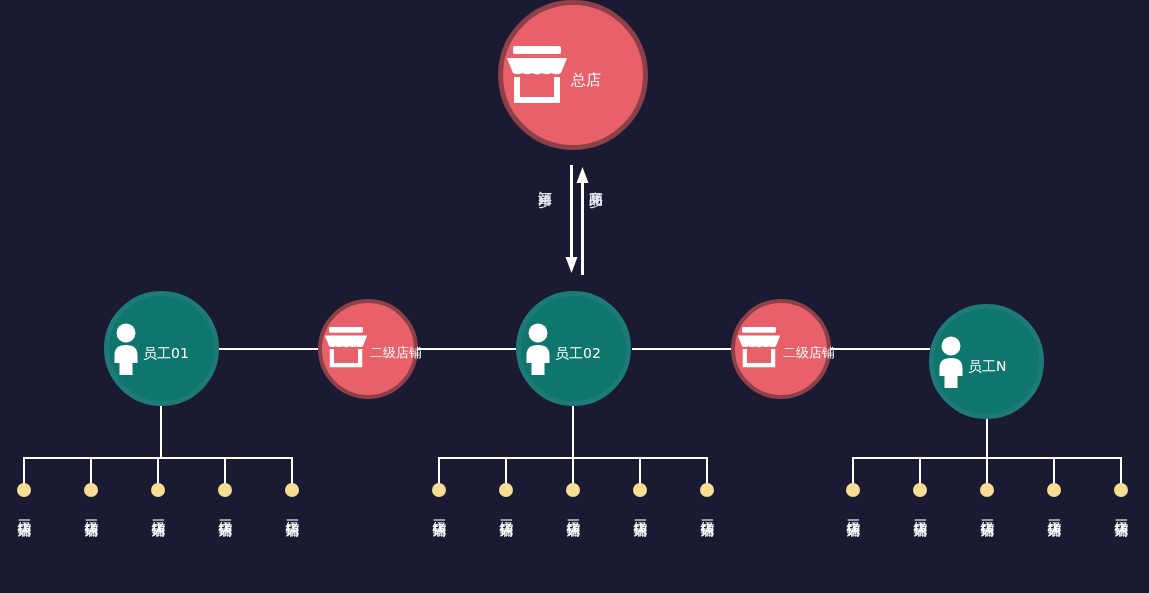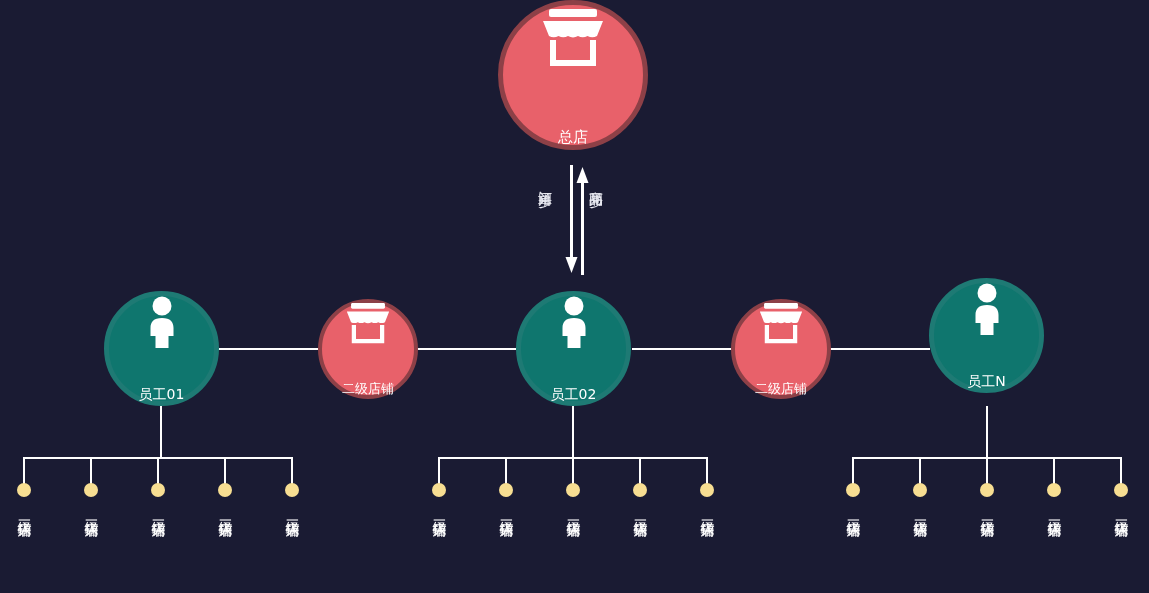--- a/index.html
+++ b/index.html
@@ -13,23 +13,22 @@
     position: relative;
     width: 1149px; height: 593px;
     background: #1a1b33;
   }
 
   
   .node {
     position: absolute;
     border-radius: 50%;
     display: flex;
-    flex-direction: column;
     align-items: center;
-    justify-content: space-between;
+    justify-content: flex-start;
     z-index: 5;
   }
   .node .icon-wrap {
     display: flex; align-items: center; justify-content: center;
   }
   .node .node-label {
     color: #ffffff;
     text-align: center;
     line-height: 1;
     white-space: nowrap;
@@ -194,21 +193,21 @@
     <span class="icon-wrap">
       <svg width="48" height="44" viewBox="0 0 68 62" aria-hidden="true">
         <rect x="10" y="0" width="48" height="8" rx="2" fill="#ffffff"></rect>
         <path d="M4 12 L64 12 L58 27 A10 10 0 0 1 48.5 27 A10 10 0 0 1 39 27 A10 10 0 0 1 29 27 A10 10 0 0 1 19.5 27 A10 10 0 0 1 10 27 Z" fill="#ffffff"></path>
         <path d="M11 31 L11 57 L57 57 L57 31 L51 31 L51 51 L17 51 L17 31 Z" fill="#ffffff"></path>
       </svg>
     </span>
     <span class="node-label">二级店铺</span>
   </div>
 
-  <div class="node node-emp" style="left:929px; top:278px;">
+  <div class="node node-emp" style="left:929px; top:304px;">
     <span class="icon-wrap">
       <svg width="34" height="52" viewBox="0 0 34 52" aria-hidden="true">
         <circle cx="17" cy="10" r="9.5" fill="#ffffff"></circle>
         <path d="M17 22 C8.5 22 5.5 26 5.5 32 L5.5 40 L10.5 40 L10.5 52 L23.5 52 L23.5 40 L28.5 40 L28.5 32 C28.5 26 25.5 22 17 22 Z" fill="#ffffff"></path>
       </svg>
     </span>
     <span class="node-label">员工N</span>
   </div>
 
   <div class="vline" style="left:160px; top:406px; height:53px;"></div>

